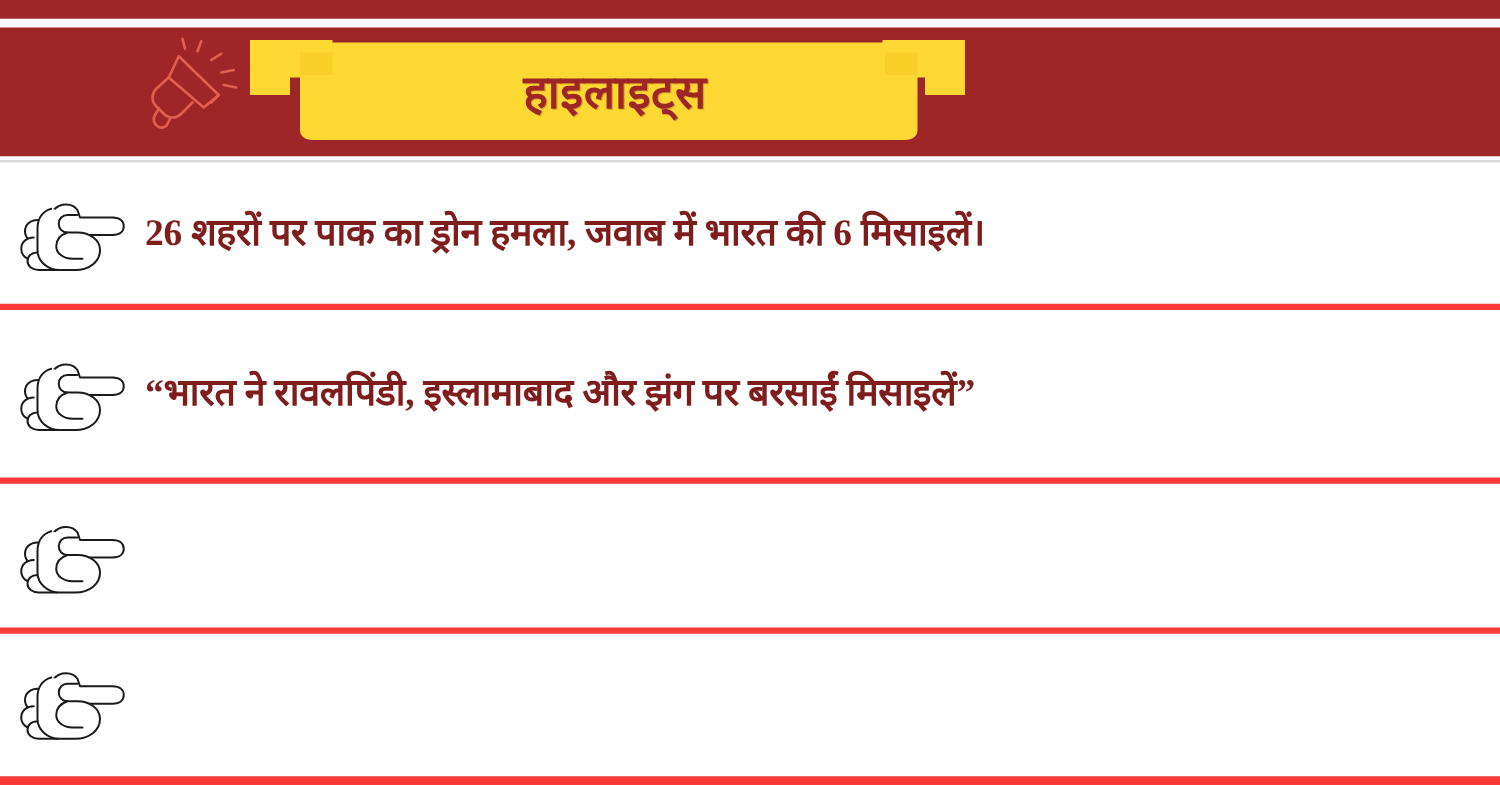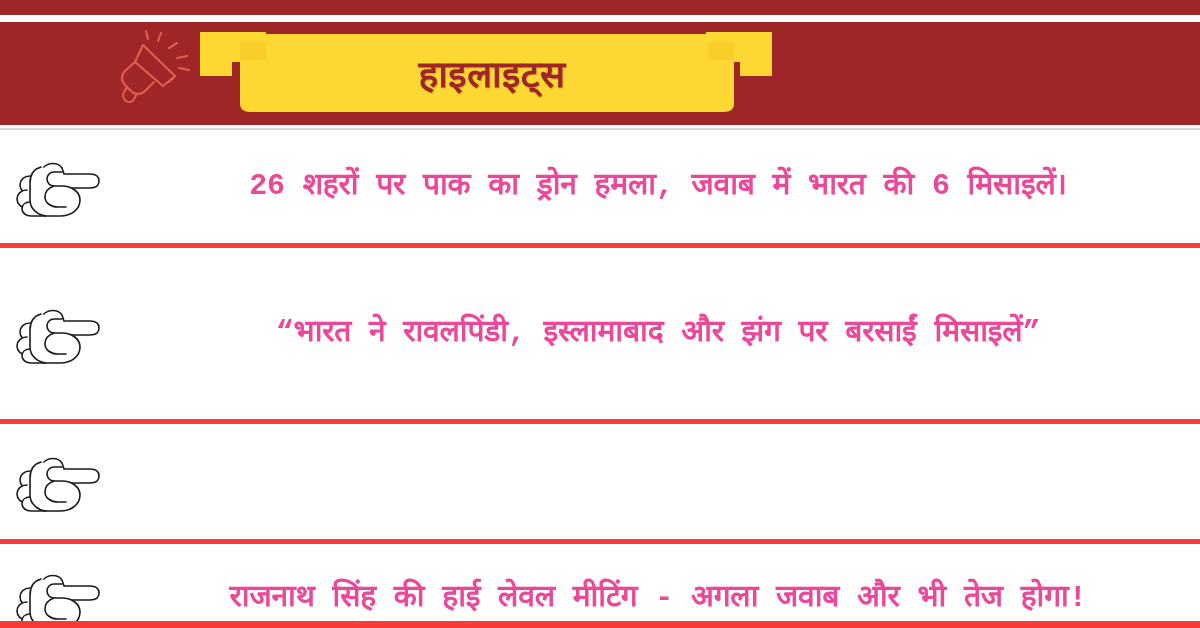--- a/index.html
+++ b/index.html
@@ -115,28 +115,27 @@
     margin-right: 14px;
   }
   .row-hand svg {
     display: block;
     width: 92px;
     height: 62px;
   }
 
   .row-text {
     flex: 1 1 auto;
-    color: #ec4899;
-    font-family: Liberation Mono, monospace;
+    color: #7f1d1d;
+    font-family: Liberation Serif, serif;
     font-weight: bold;
     font-size: 30px;
     line-height: 1.25;
     letter-spacing: -0.2px;
     white-space: nowrap;
-    text-align: center;
   }
 
   .divider {
     width: 1200px;
     height: 5px;
     background: #f93a38;
   }
 
   .bottom-bar {
     position: absolute;
@@ -208,21 +207,21 @@
             <path d="M31 11 C24 13 20 19 20 27 L20 44 C20 53 28 60 38 60 L50 60 C62 60 70 53 70 44 C70 36 62 30 52 30 L44 30 C40 30 37 27 37 23 C37 19 40 16 44 16 L52 16"></path>
             <path d="M44 30 C38 32 35 36 35 41 C35 47 41 51 48 51 L56 51"></path>
           </g>
         </svg>
       </div>
       <div class="row-text">26 शहरों पर पाक का ड्रोन हमला, जवाब में भारत की 6 मिसाइलें।</div>
     </div>
 
     <div class="divider"></div>
 
-    <div class="row" style="height:171px;">
+    <div class="row" style="height:134px;">
       <div class="row-hand">
         <svg viewBox="0 0 92 62" xmlns="http://www.w3.org/2000/svg">
           <g fill="#ffffff" stroke="#1a1a1a" stroke-width="1.6" stroke-linejoin="round" stroke-linecap="round">
             <path d="M33 12 C38 6 48 6 52 12 L54 18 L80 18 C86 18 89 21 89 25 C89 29 86 32 80 32 L52 32"></path>
             <path d="M20 20 C14 20 10 24 10 29 C10 34 14 38 20 38 L32 38"></path>
             <path d="M17 34 C11 34 7 38 7 43 C7 48 11 52 17 52 L31 52"></path>
             <path d="M20 46 C15 46 12 49 12 53 C12 57 16 60 21 60 L36 60"></path>
             <path d="M31 11 C24 13 20 19 20 27 L20 44 C20 53 28 60 38 60 L50 60 C62 60 70 53 70 44 C70 36 62 30 52 30 L44 30 C40 30 37 27 37 23 C37 19 40 16 44 16 L52 16"></path>
             <path d="M44 30 C38 32 35 36 35 41 C35 47 41 51 48 51 L56 51"></path>
           </g>
@@ -256,20 +255,19 @@
           <g fill="#ffffff" stroke="#1a1a1a" stroke-width="1.6" stroke-linejoin="round" stroke-linecap="round">
             <path d="M33 12 C38 6 48 6 52 12 L54 18 L80 18 C86 18 89 21 89 25 C89 29 86 32 80 32 L52 32"></path>
             <path d="M20 20 C14 20 10 24 10 29 C10 34 14 38 20 38 L32 38"></path>
             <path d="M17 34 C11 34 7 38 7 43 C7 48 11 52 17 52 L31 52"></path>
             <path d="M20 46 C15 46 12 49 12 53 C12 57 16 60 21 60 L36 60"></path>
             <path d="M31 11 C24 13 20 19 20 27 L20 44 C20 53 28 60 38 60 L50 60 C62 60 70 53 70 44 C70 36 62 30 52 30 L44 30 C40 30 37 27 37 23 C37 19 40 16 44 16 L52 16"></path>
             <path d="M44 30 C38 32 35 36 35 41 C35 47 41 51 48 51 L56 51"></path>
           </g>
         </svg>
       </div>
-      <div class="row-text">राजनाथ सिंह की हाई लेवल मीटिंग - अगला जवाब और भी तेज होगा!</div>
     </div>
 
   </div>
 
   <div class="bottom-bar"></div>
 
 </div>
 
 </body></html>

